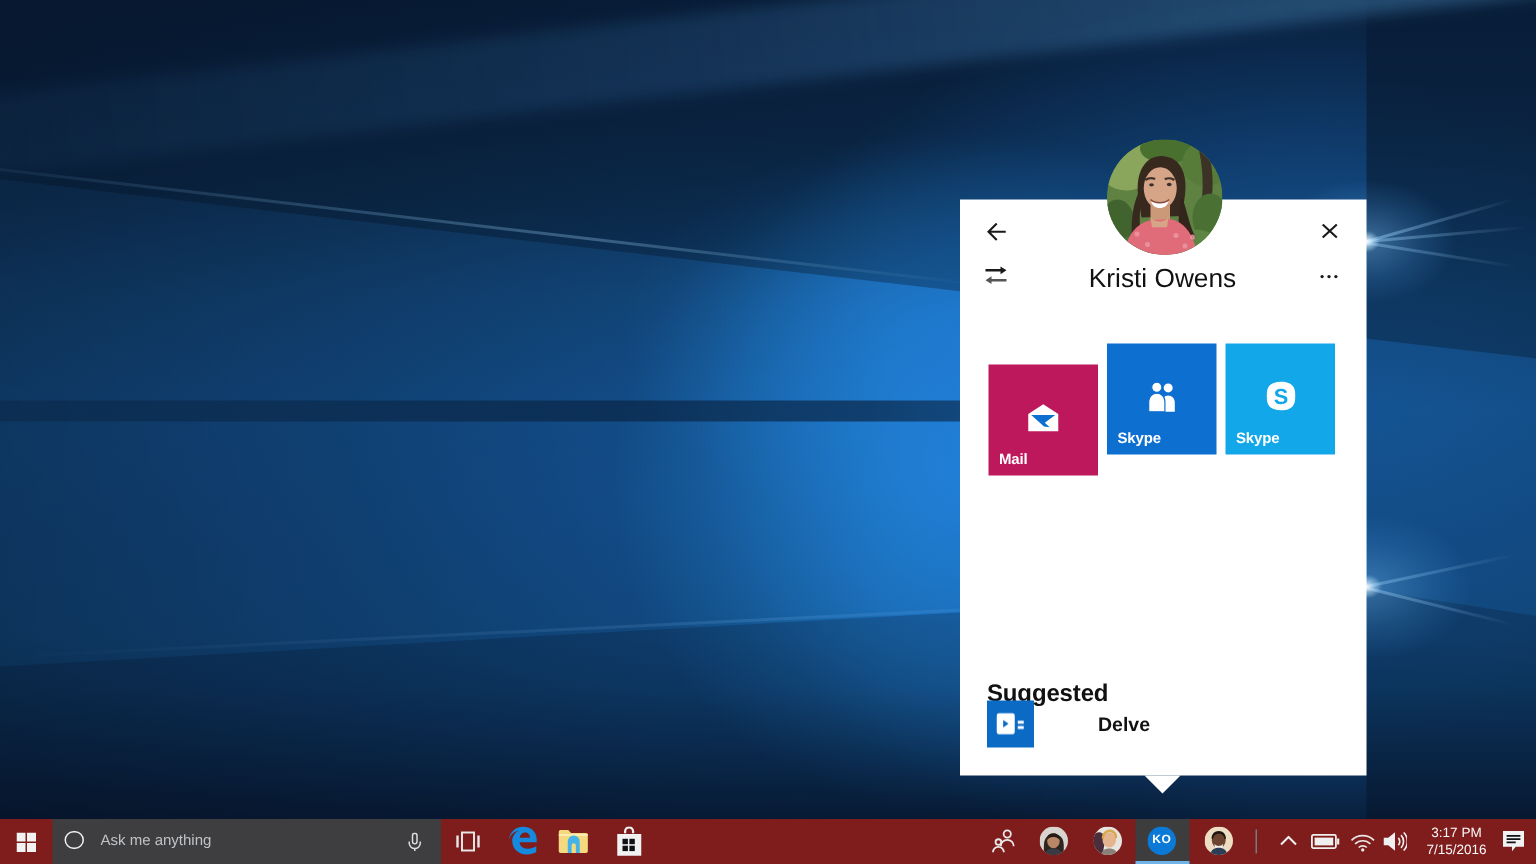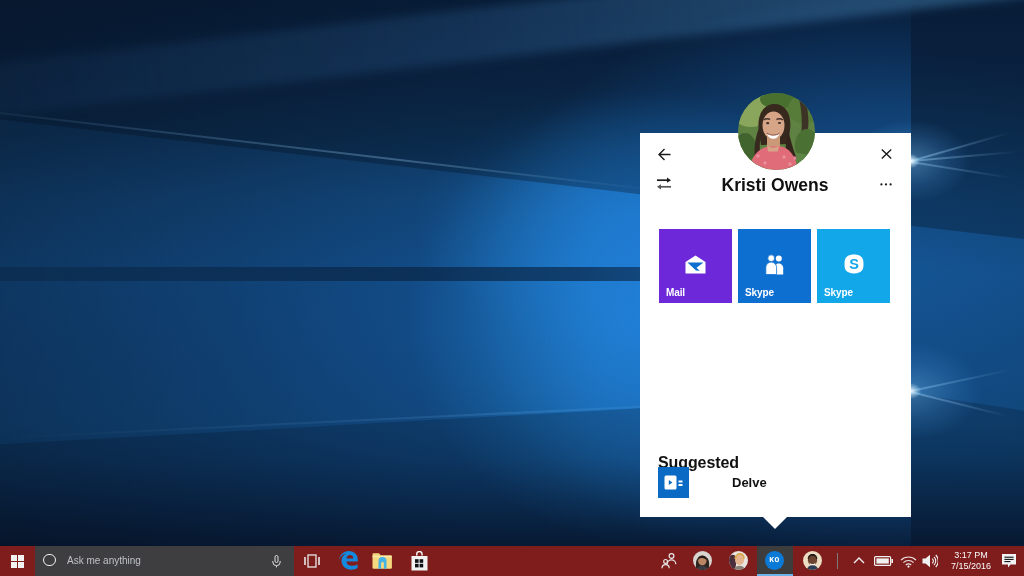--- a/index.html
+++ b/index.html
@@ -45,33 +45,33 @@
     clip-path:polygon(0 86px, 941px 33px, 1114px 60px, 1114px 220px, 0 220px); }
 
 
   
   #taskbar { left:0; top:546px; width:1024px; height:30px; background:#7f1d1d; }
   #search { position:absolute; left:35px; top:0; width:259px; height:30px; background:#3e3e40; }
   #search .ring { position:absolute; left:8px; top:7.5px; width:12.5px; height:12.5px; border:1.9px solid #f0f0f0; border-radius:50%; }
   #search .txt { position:absolute; left:32px; top:0; line-height:30px; font-size:10px; color:#bfc2c6; }
   #ko { position:absolute; left:757px; top:0; width:36px; height:30px; background:#3d3d3d; }
   #ko .circ { position:absolute; left:8px; top:5px; width:19px; height:19px; border-radius:50%; background:#0b7ad6;
-      color:#fff; font-size:8px; font-weight:bold; text-align:center; line-height:18.5px; letter-spacing:.4px;font-family:Liberation Mono, monospace;}
+      color:#fff; font-size:8px; font-weight:bold; text-align:center; line-height:18.5px; letter-spacing:.4px;}
   #ko .ul { position:absolute; left:0; bottom:0; width:36px; height:2.5px; background:#6fb3e8; }
   .tavatar { position:absolute; top:5px; width:19px; height:19px; border-radius:50%; overflow:hidden; }
   #clock { position:absolute; left:941px; top:4px; width:60px; color:#fafafa; font-size:9px; text-align:center; line-height:11px; }
 
   
   #panel { left:640px; top:133px; width:271px; height:384px; background:#fff; }
   #pointer { left:763px; top:517px; width:0; height:0; border-left:12px solid transparent; border-right:12px solid transparent; border-top:12px solid #fff; }
   #bigavatar { left:738px; top:93px; width:77px; height:77px; border-radius:50%; overflow:hidden; }
-  #title { left:640px; top:175px; width:270px; text-align:center; font-size:17.5px; font-weight:bold; color:#111; }
+  #title { left:640px; top:175px; width:270px; text-align:center; font-size:17.5px; font-weight:normal; color:#111; }
   .tile { position:absolute; top:229px; width:73px; height:74px; }
   .tile .lbl { position:absolute; left:7px; bottom:5px; color:#fff; font-size:10px; font-weight:bold; letter-spacing:-.1px; }
-  #t1 { left:659px; background:#6d28d9; }
+  #t1 { left:659px; background:#be185d;margin-top:14px; }
   #t2 { left:738px; background:#0d6fd0; }
   #t3 { left:817px; background:#12a7e9; }
   #suggested { left:658px; top:454px; font-size:16px; font-weight:bold; color:#111; letter-spacing:-.1px; }
   #delvetile { left:658px; top:467px; width:31px; height:31px; background:#0b6ac4; }
   #delvelbl { left:701px; top:475px; font-size:13px; font-weight:bold; color:#111;padding-left:31px; }
   .hicon { position:absolute; color:#111; }
   #clock, #search .txt, #title, #suggested, #delvelbl, .tile .lbl, #ko .circ { will-change: transform; }
 </style>
 </head>
 <body>

